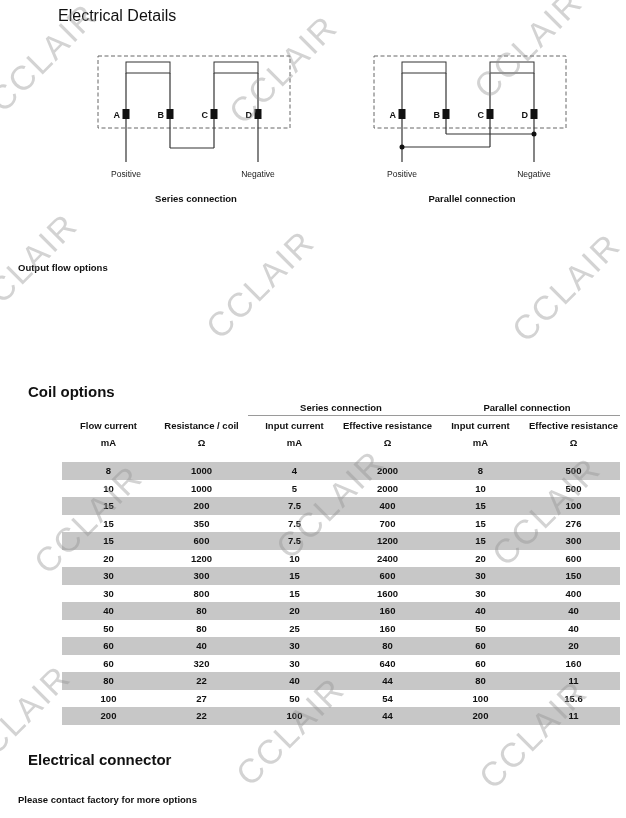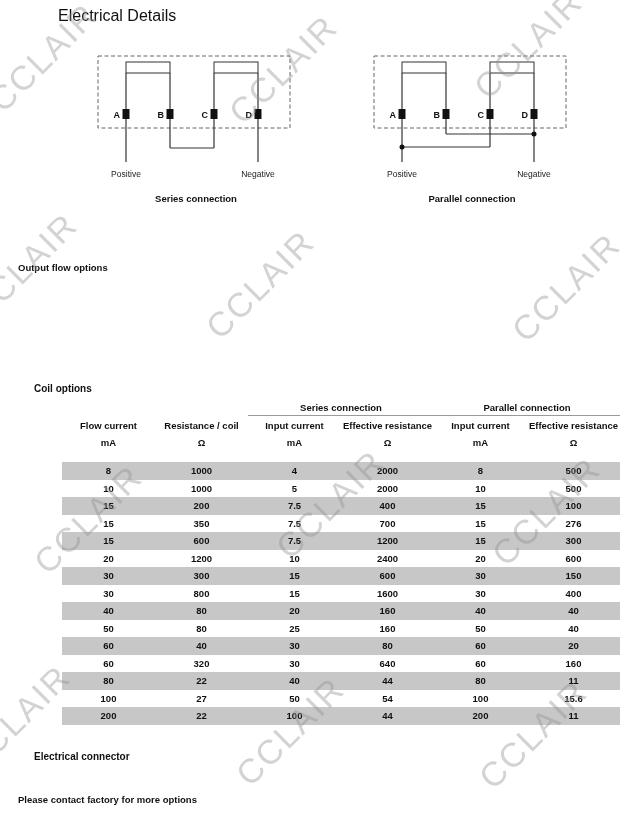--- a/index.html
+++ b/index.html
@@ -15,21 +15,21 @@
   .page-title { position:absolute; left:18px; top:7px; font-size:16px; font-weight:normal; z-index:1;padding-left:40px; }
 
   .diagram { position:absolute; z-index:1; }
   .diagram.series { left:96px; top:50px; }
   .diagram.parallel { left:372px; top:50px; }
   svg text { font-family:"Liberation Sans", sans-serif; fill:#111; }
   .term-letter { font-size:9px; font-weight:bold; }
   .pn-label { font-size:8.5px; fill:#222; }
   .cap { font-size:9.5px; font-weight:bold; }
 
-  .sec-head { position:absolute; left:34px; font-size:10px; font-weight:bold; z-index:1; }
+  .sec-head { position:absolute; left:28px; font-size:15px; font-weight:bold; z-index:1; }
   .body-line { position:absolute; left:18px; font-size:9.5px; font-weight:bold; z-index:1; }
 
   
   .coil-table { position:absolute; left:62px; top:398px; width:558px; z-index:1;
                 font-size:9.5px; font-weight:bold; }
   .grid-row { display:grid; grid-template-columns:repeat(6,1fr); align-items:center; text-align:center; }
   .group-row { height:18px; align-items:end; }
   .grp { border-bottom:1px solid #9a9a9a; padding-bottom:2px; }
   .hdr-row { height:18px; }
   .unit-row { height:16px; }

